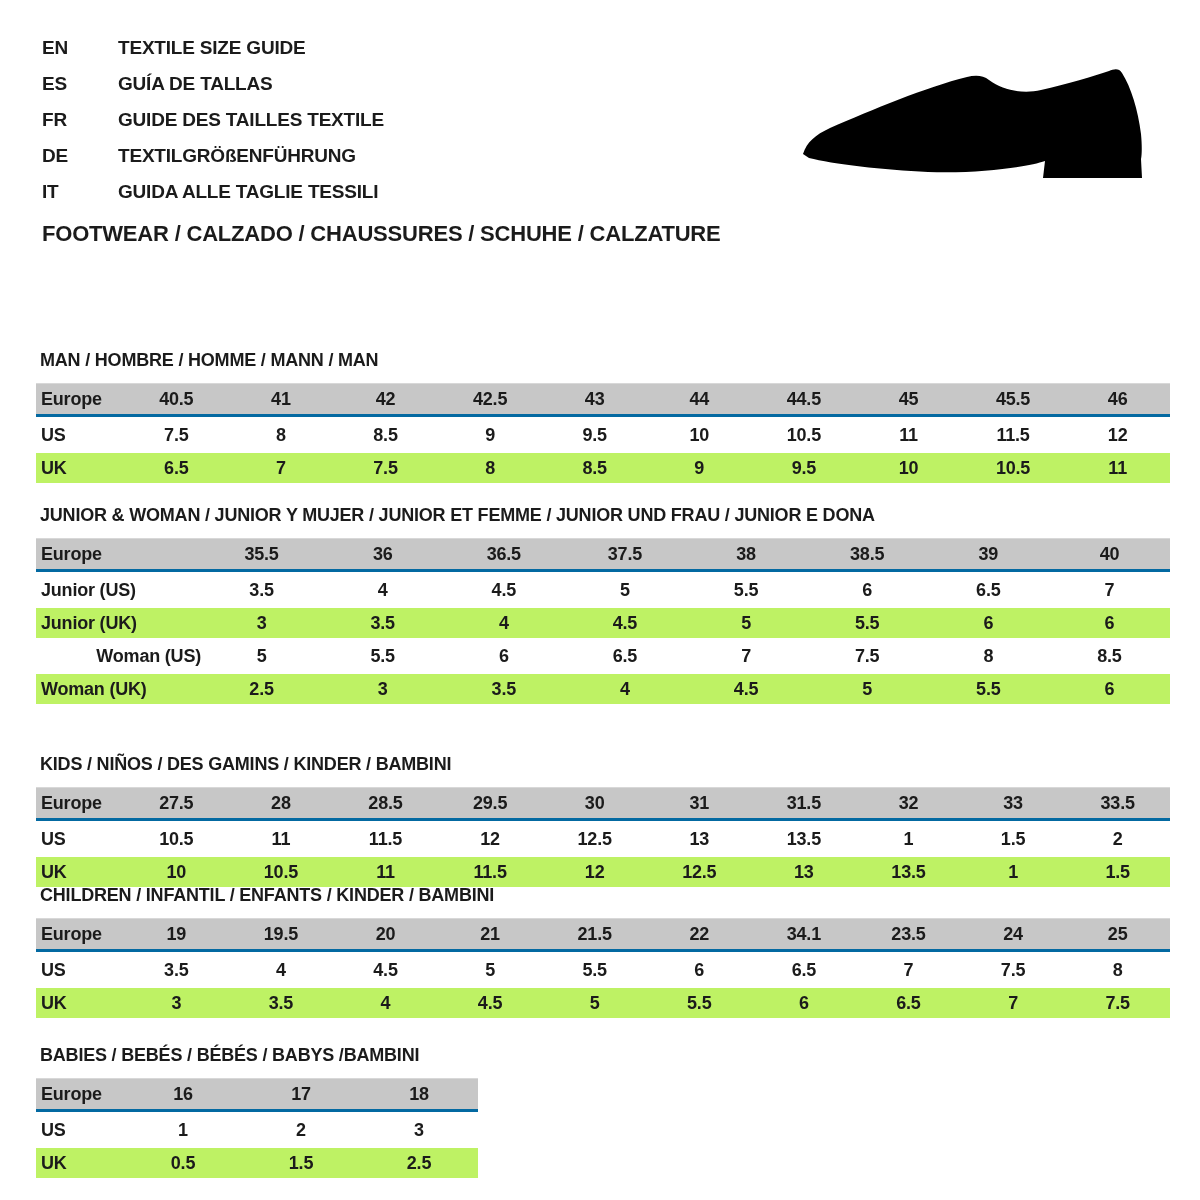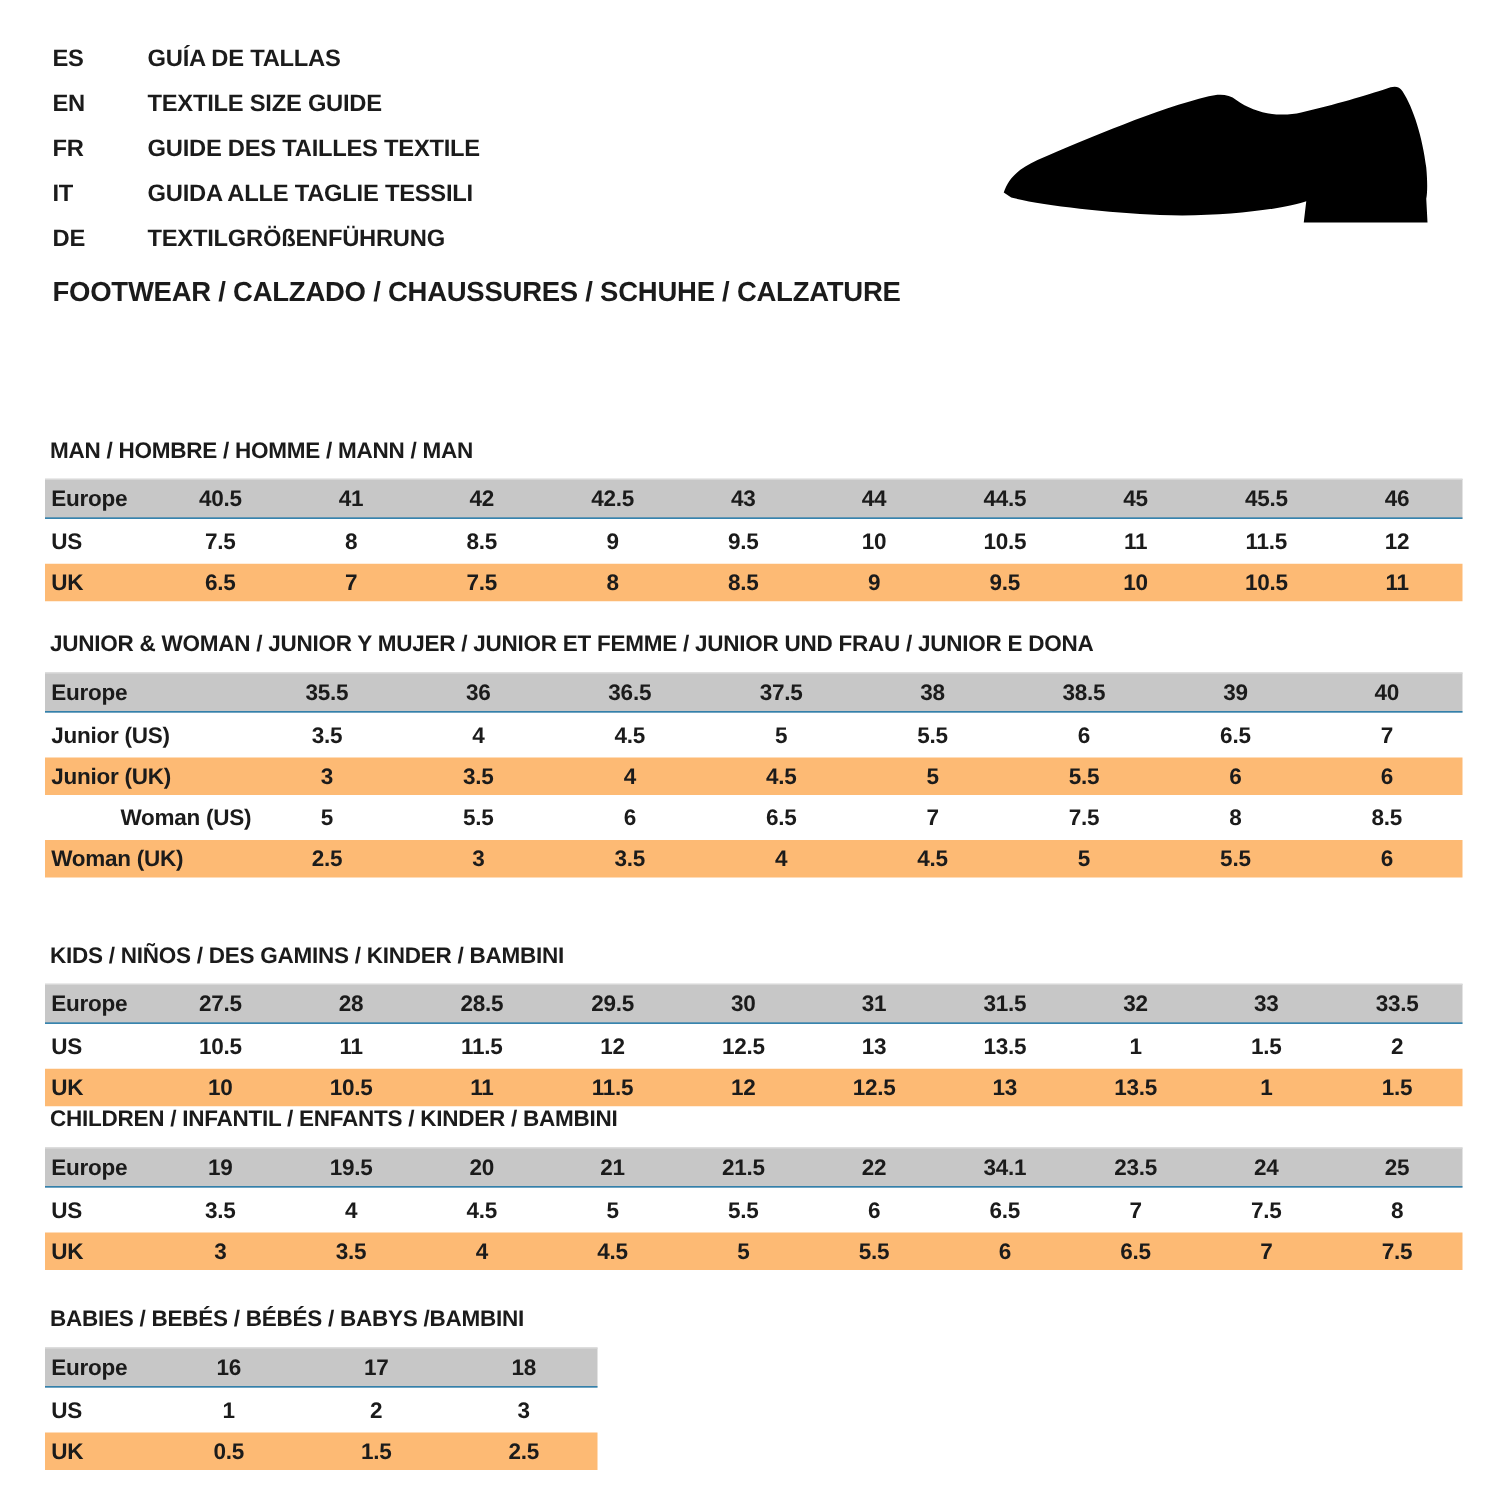--- a/index.html
+++ b/index.html
@@ -14,48 +14,48 @@
   .lang-block { position:absolute; left:42px; top:30px; }
   .lang-row { display:flex; align-items:center; height:36px; font-size:19px; }
   .lang-code { width:76px; flex:0 0 76px; }
   .lang-label { white-space:nowrap; }
   .category-line { position:absolute; left:42px; top:221px; font-size:22px; white-space:nowrap; }
   .shoe-wrap { position:absolute; left:800px; top:66px; width:348px; height:120px; }
   .shoe-wrap svg { display:block; width:100%; height:100%; }
   .size-section { position:absolute; left:36px; }
   .section-title { font-size:18px; line-height:20px; margin:0 0 13px 4px; white-space:nowrap; }
   .trow { display:flex; align-items:center; height:30px; margin-bottom:3px; font-size:18px; }
-  .trow.head { background:#c7c7c7; border-top:1px solid #d8d8d8; border-bottom:1px solid #0369a1; }
-  .trow.alt  { background:#fdba74; }
+  .trow.head { background:#c7c7c7; border-top:1px solid #d8d8d8; border-bottom:3px solid #0369a1; }
+  .trow.alt  { background:#bef264; }
   .cell-label { padding-left:5px; white-space:nowrap; }
   .cell-data { flex:1 1 0; text-align:center; }
 </style>
 </head>
 <body>
 
 <div class="lang-block">
     <div class="lang-row">
+      <span class="lang-code">EN</span>
+      <span class="lang-label">TEXTILE SIZE GUIDE</span>
+    </div>
+    <div class="lang-row">
       <span class="lang-code">ES</span>
       <span class="lang-label">GUÍA DE TALLAS</span>
     </div>
     <div class="lang-row">
-      <span class="lang-code">EN</span>
-      <span class="lang-label">TEXTILE SIZE GUIDE</span>
-    </div>
-    <div class="lang-row">
       <span class="lang-code">FR</span>
       <span class="lang-label">GUIDE DES TAILLES TEXTILE</span>
     </div>
     <div class="lang-row">
+      <span class="lang-code">DE</span>
+      <span class="lang-label">TEXTILGRÖßENFÜHRUNG</span>
+    </div>
+    <div class="lang-row">
       <span class="lang-code">IT</span>
       <span class="lang-label">GUIDA ALLE TAGLIE TESSILI</span>
-    </div>
-    <div class="lang-row">
-      <span class="lang-code">DE</span>
-      <span class="lang-label">TEXTILGRÖßENFÜHRUNG</span>
     </div>
   </div>
 
 <div class="category-line">FOOTWEAR / CALZADO / CHAUSSURES / SCHUHE / CALZATURE</div>
 
 <div class="shoe-wrap">
   <svg viewBox="0 0 348 120" xmlns="http://www.w3.org/2000/svg" aria-hidden="true">
     <path fill="#000000" d="
       M 3 88
       C 7 76, 15 69, 30 62

